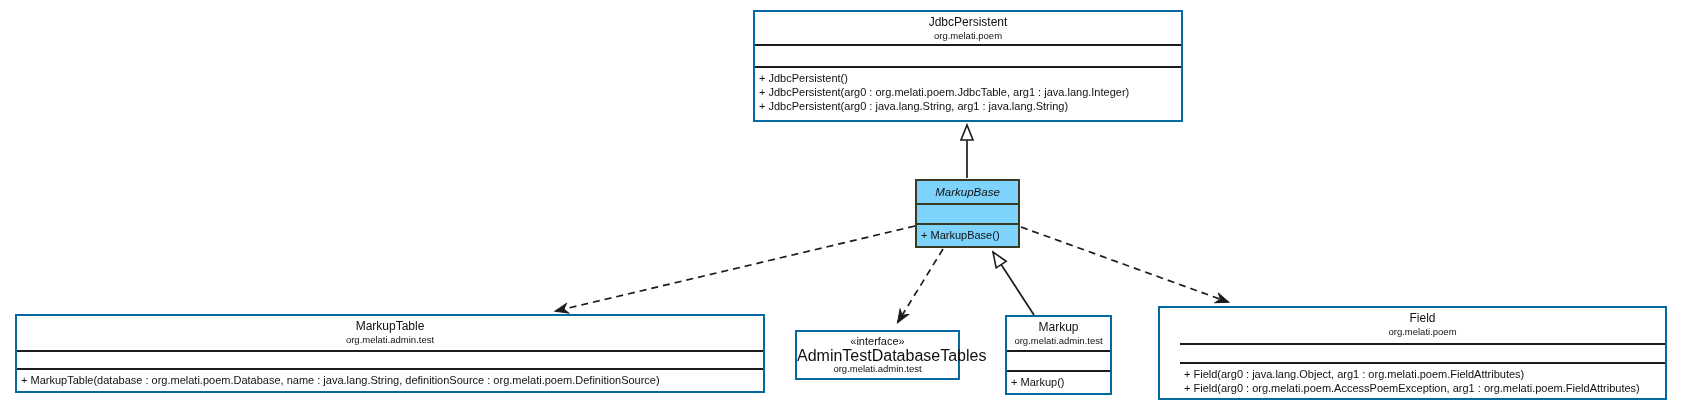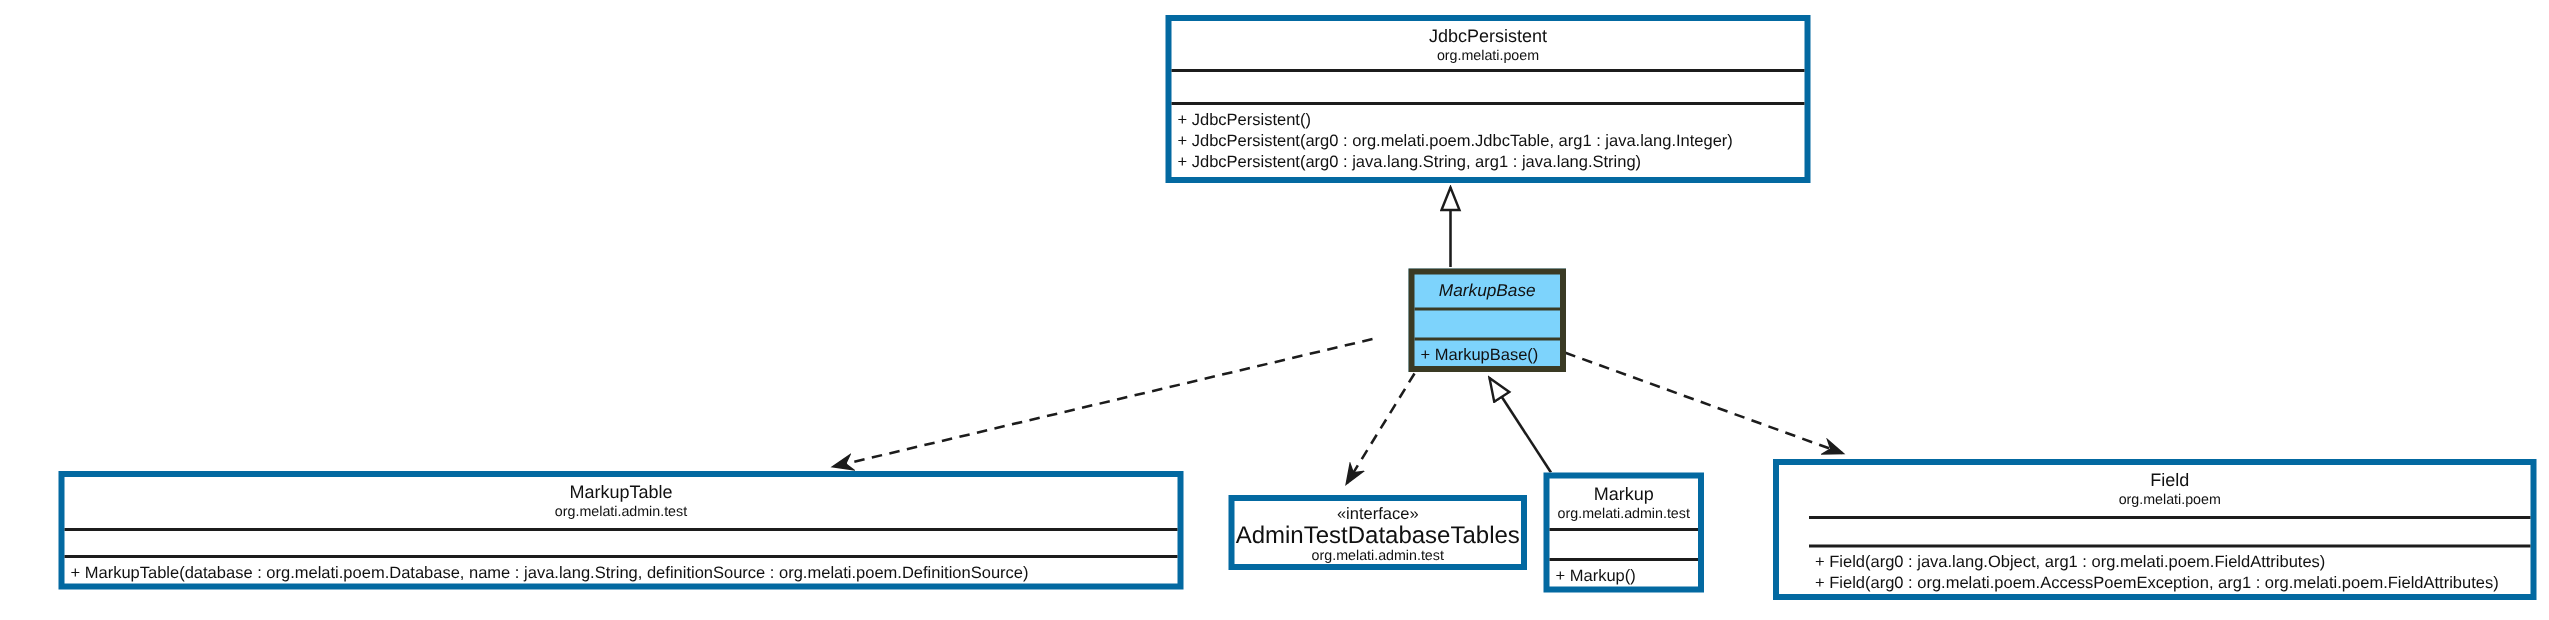--- a/index.html
+++ b/index.html
@@ -9,22 +9,22 @@
     background:#ffffff;
     font-family:"Liberation Sans","DejaVu Sans",sans-serif;
     color:#111;
     overflow:hidden;
   }
   #edges{position:absolute;left:0;top:0;width:1699px;height:413px;pointer-events:none;}
   .uml-box{
     position:absolute;
     box-sizing:border-box;
     background:#ffffff;
-    border:4px solid #0369a1;
-    display:flex;flex-direction:column;margin-left:24px;
+    border:2px solid #0369a1;
+    display:flex;flex-direction:column;
   }
   .uml-box.highlight{
     background:#7dd3fc;
     border-color:#3a3a24;
   }
   .comp{box-sizing:border-box;}
   .comp + .comp{border-top:2px solid #1c1c1c;}
   .highlight .comp + .comp{border-top-color:#3a3a24;}
   .head{text-align:center;padding-top:3px;}
   .cls-name{font-size:12px;line-height:15px;white-space:nowrap;}
@@ -89,21 +89,21 @@
     <div class="comp head" style="height:34px;">
       <div class="cls-name">MarkupTable</div>
       <div class="pkg">org.melati.admin.test</div>
     </div>
     <div class="comp attrs" style="height:18px;"></div>
     <div class="comp methods" style="flex:1;">
       <div class="method">+ MarkupTable(database : org.melati.poem.Database, name : java.lang.String, definitionSource : org.melati.poem.DefinitionSource)</div>
     </div>
   </div>
 
-  <div class="uml-box" style="left:795px;top:330px;width:199px;height:50px;">
+  <div class="uml-box" style="left:795px;top:330px;width:165px;height:50px;">
     <div class="comp head" style="flex:1;padding-top:2px;">
       <div class="stereotype">«interface»</div>
       <div class="iface-name">AdminTestDatabaseTables</div>
       <div class="pkg">org.melati.admin.test</div>
     </div>
   </div>
 
   <div class="uml-box" style="left:1005px;top:315px;width:107px;height:80px;justify-content:flex-end;">
     <div class="comp head" style="height:33px;">
       <div class="cls-name">Markup</div>

